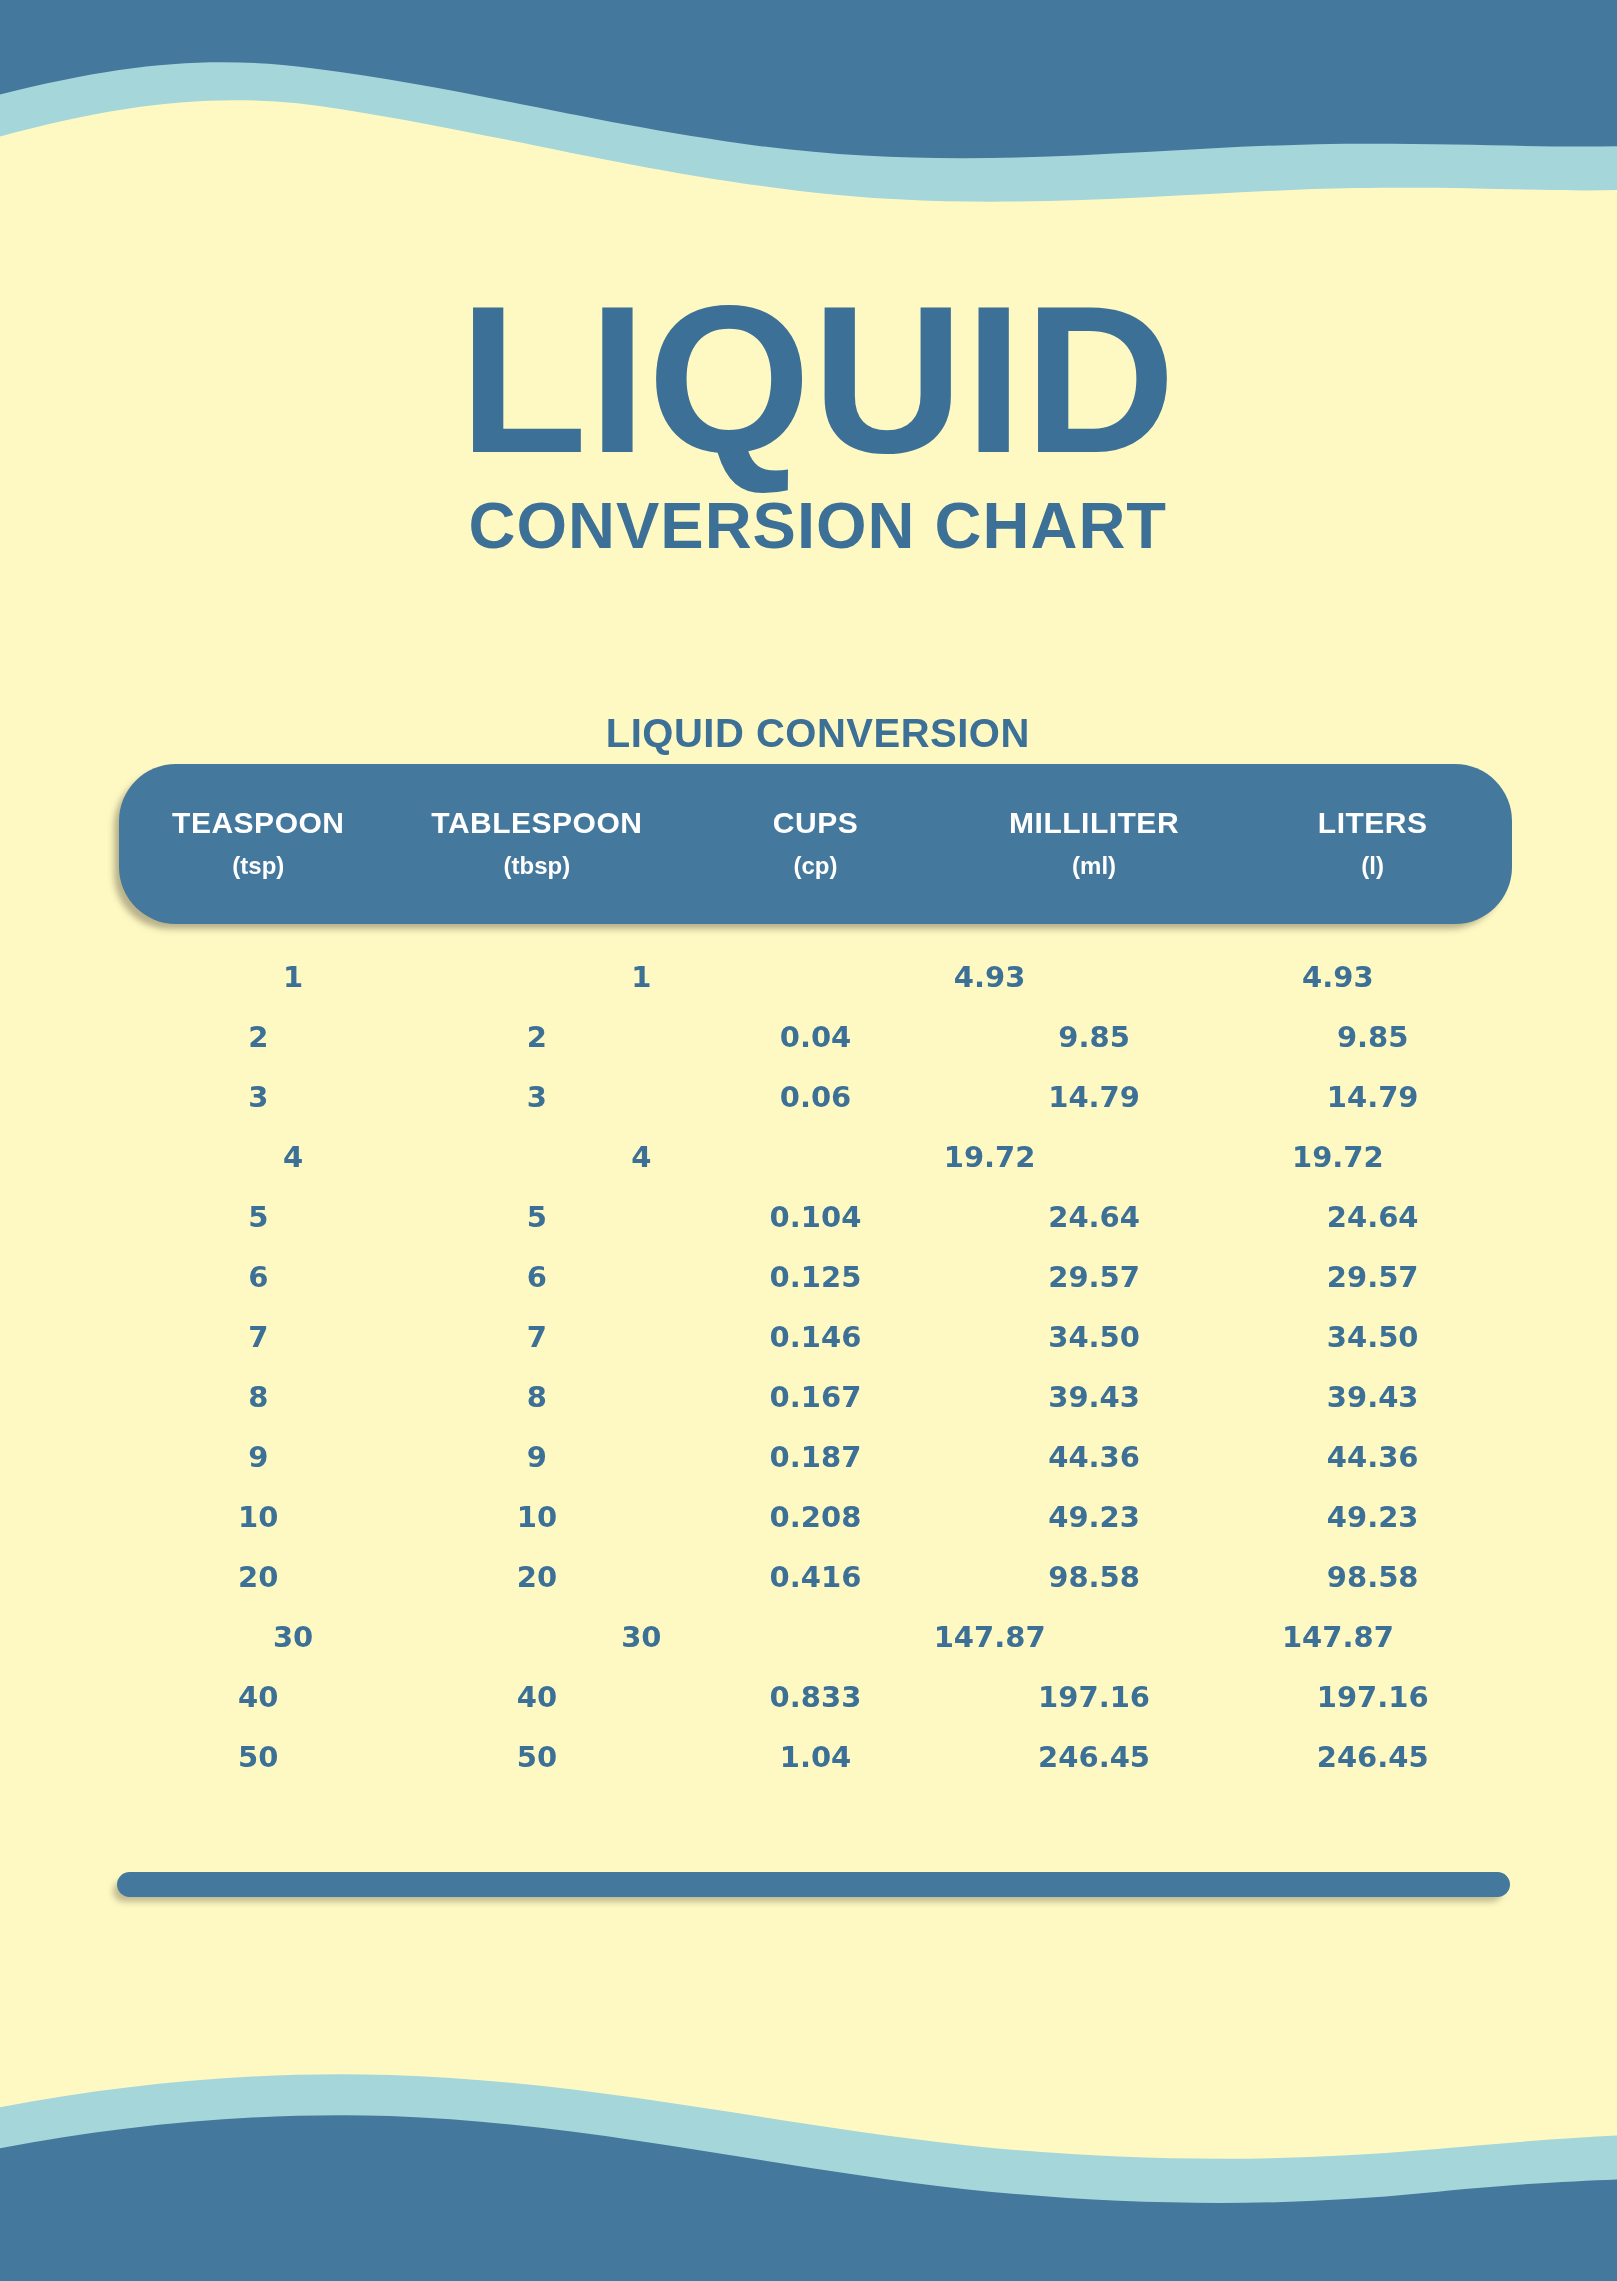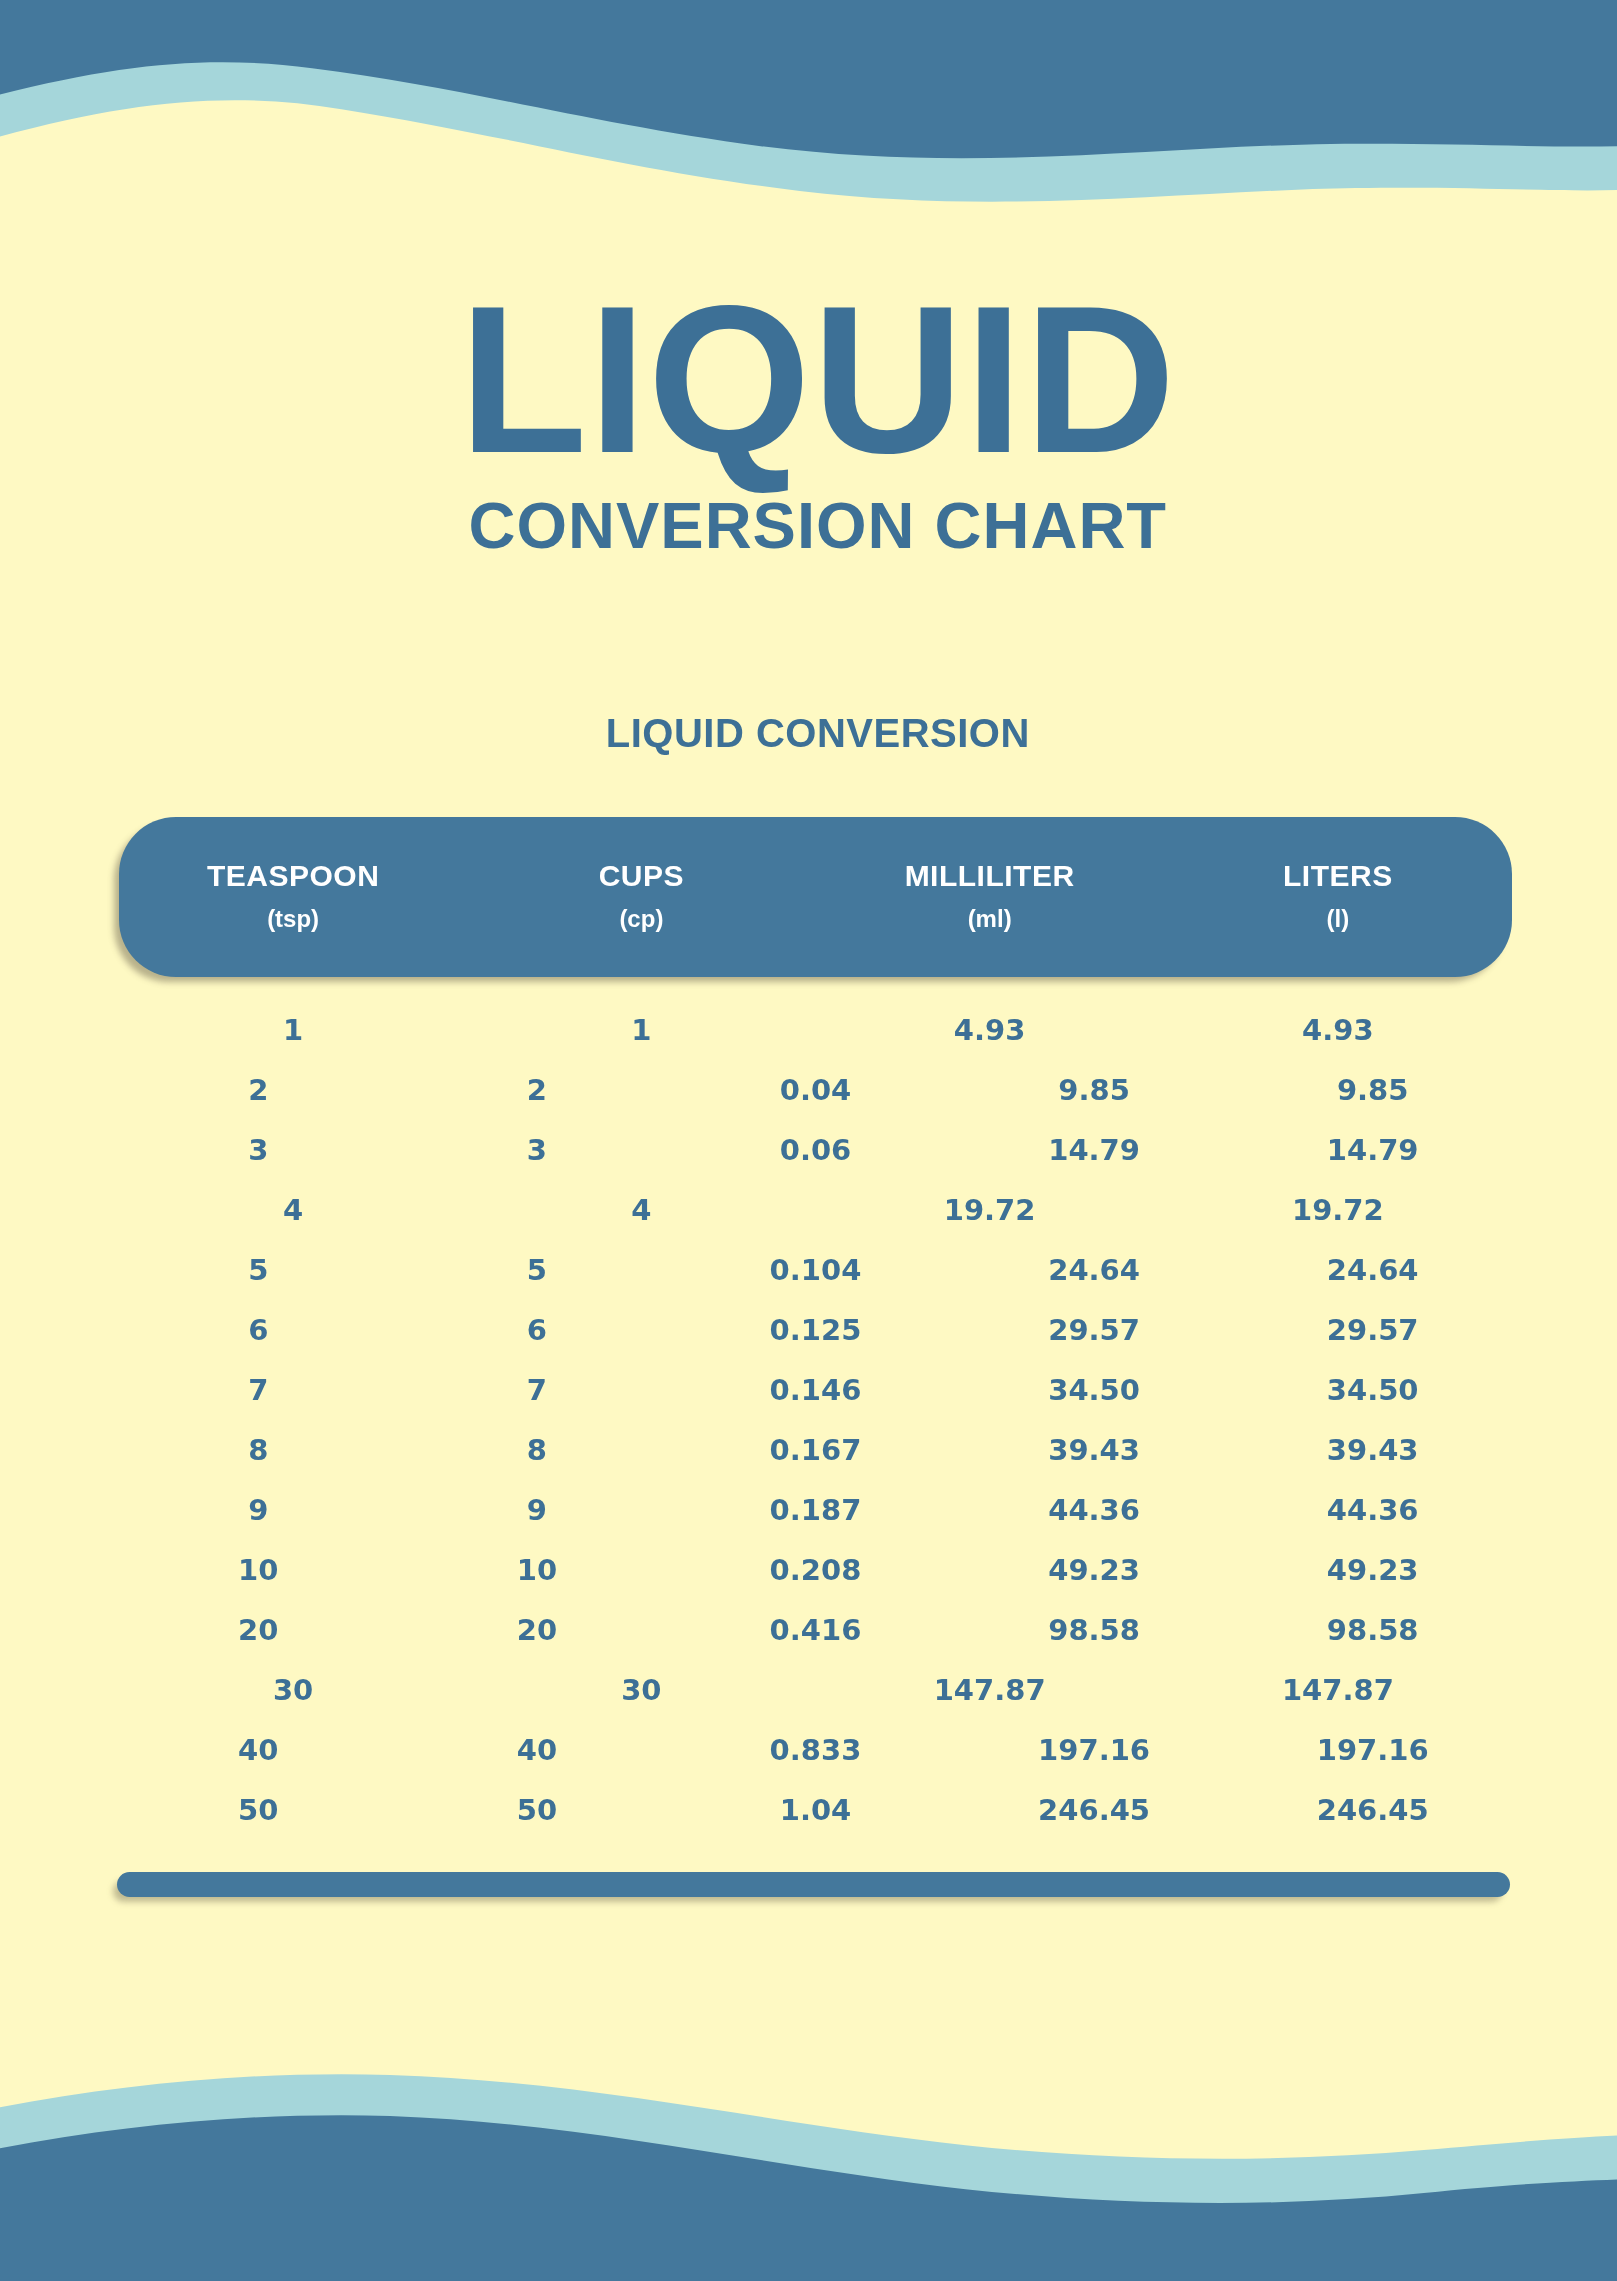--- a/index.html
+++ b/index.html
@@ -24,21 +24,21 @@
     top:493px;
     font-size:65px;line-height:65px;font-weight:bold;
     color:#3d7096;letter-spacing:1px;white-space:nowrap;
   }
   #section-title{
     top:713px;
     font-size:40px;line-height:40px;font-weight:bold;
     color:#3d7096;letter-spacing:0.5px;white-space:nowrap;
   }
 
-  #conversion-table{position:absolute;left:119px;top:817px;width:1393px;}
+  #conversion-table{position:absolute;left:119px;top:764px;width:1393px;}
   #table-header{
     width:1393px;height:160px;
     background:#44789c;border-radius:57px;
     box-shadow:-6.8px 6.8px 6.8px -2px rgba(100,92,70,0.45);
     display:flex;flex-direction:row;align-items:stretch;
   }
   .th{
     flex:1 1 0;display:flex;flex-direction:column;
     justify-content:center;align-items:center;gap:12.7px;
     color:#ffffff;font-weight:bold;
@@ -77,20 +77,24 @@
 
   <div id="section-title" class="title-stack">LIQUID CONVERSION</div>
 
   <div id="conversion-table">
     <div id="table-header">
         <div class="th">
           <span class="col-label">TEASPOON</span>
           <span class="col-unit">(tsp)</span>
         </div>
         <div class="th">
+          <span class="col-label">TABLESPOON</span>
+          <span class="col-unit">(tbsp)</span>
+        </div>
+        <div class="th">
           <span class="col-label">CUPS</span>
           <span class="col-unit">(cp)</span>
         </div>
         <div class="th">
           <span class="col-label">MILLILITER</span>
           <span class="col-unit">(ml)</span>
         </div>
         <div class="th">
           <span class="col-label">LITERS</span>
           <span class="col-unit">(l)</span>

